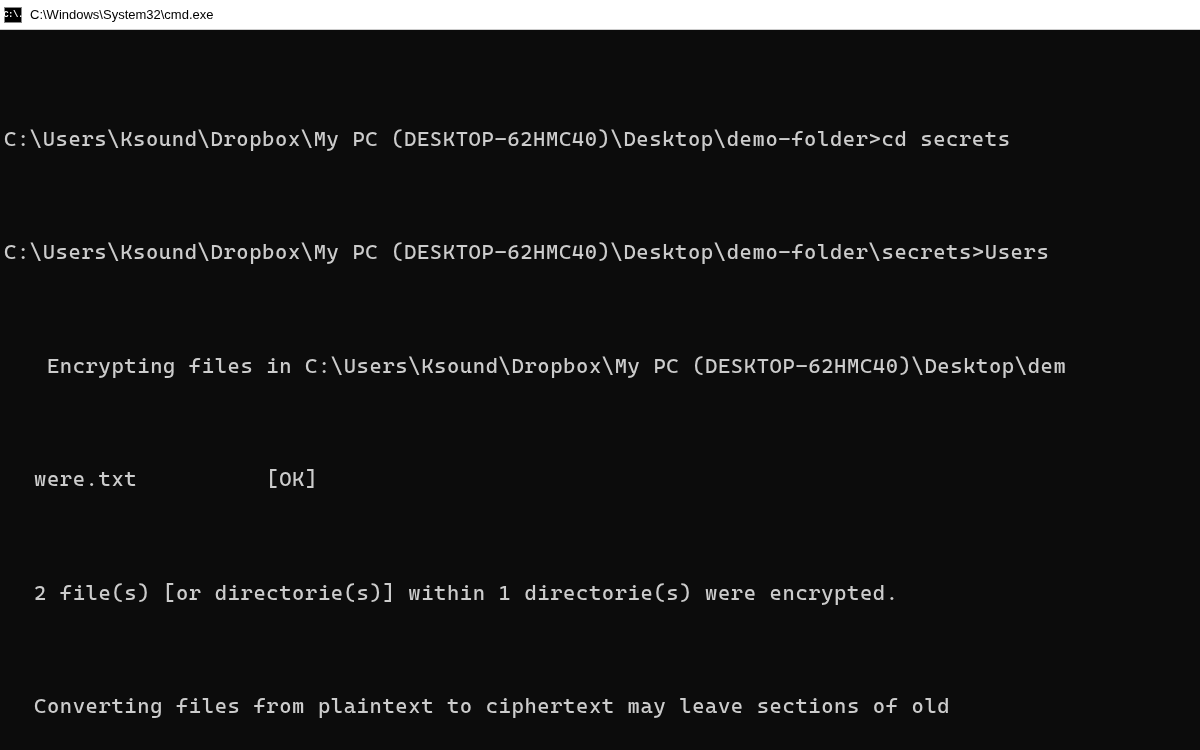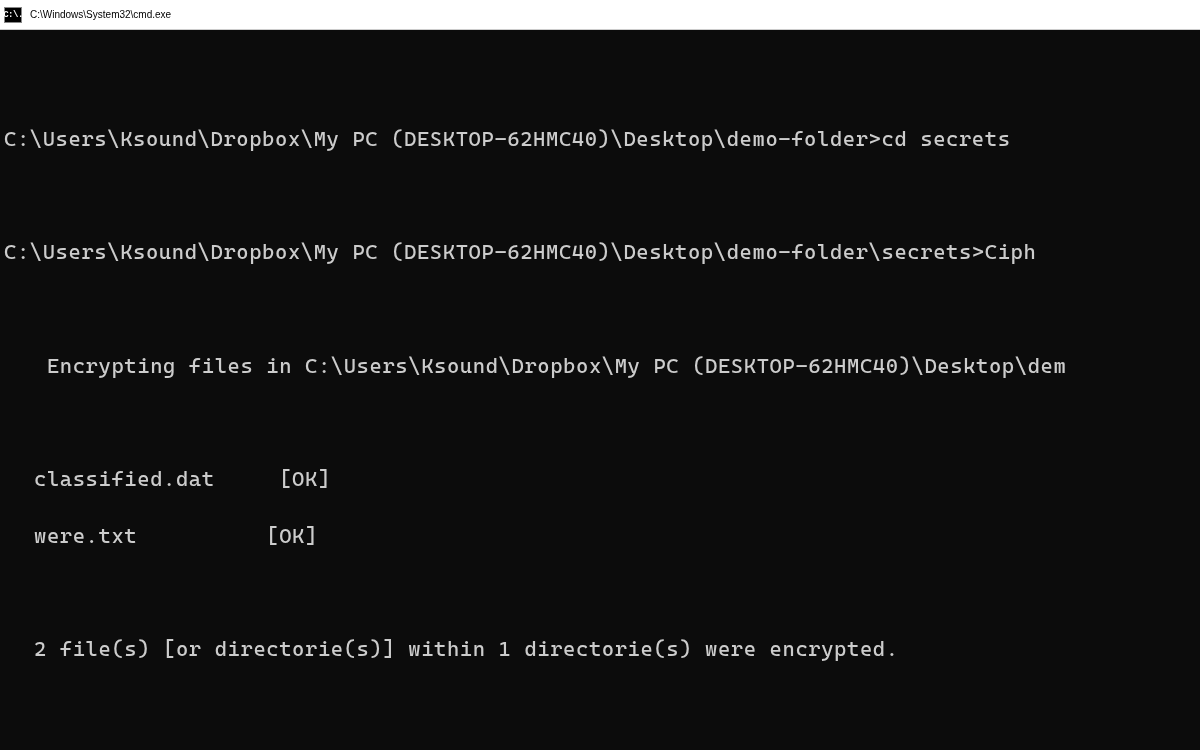--- a/index.html
+++ b/index.html
@@ -31,21 +31,21 @@
       font-size: 9px;
       font-weight: bold;
       display: flex;
       align-items: center;
       justify-content: center;
       border: 1px solid #888;
       letter-spacing: -0.5px;
     }
     .titlebar-text {
       font-family: 'Segoe UI', Tahoma, sans-serif;
-      font-size: 10px;
+      font-size: 13px;
       color: #000;
     }
     .terminal {
       width: 100%;
       height: calc(100% - 30px);
       background: #0c0c0c;
       color: #cccccc;
       padding: 10px 12px 10px 4px;
       font-family: Consolas, 'Cascadia Mono', 'Courier New', monospace;
       font-size: 21px;
@@ -71,25 +71,24 @@
 
 <div class="titlebar">
   <span class="titlebar-icon">C:\.</span>
   <span class="titlebar-text">C:\Windows\System32\cmd.exe</span>
 </div>
 
 <div class="terminal">
 <span class="blank"></span>
 <span class="prompt-row"><span>C:\Users\Ksound\Dropbox\My PC (DESKTOP-62HMC40)\Desktop\demo-folder&gt;</span><span>cd secrets</span></span>
 <span class="blank"></span>
-<span class="prompt-row"><span>C:\Users\Ksound\Dropbox\My PC (DESKTOP-62HMC40)\Desktop\demo-folder\secrets&gt;</span><span>Ciph</span></span>
+<span class="prompt-row"><span>C:\Users\Ksound\Dropbox\My PC (DESKTOP-62HMC40)\Desktop\demo-folder\secrets&gt;</span><span>Users</span></span>
 <span class="blank"></span>
 <span class="line"> Encrypting files in C:\Users\Ksound\Dropbox\My PC (DESKTOP-62HMC40)\Desktop\dem</span>
 <span class="blank"></span>
-<span class="line">classified.dat     [OK]</span>
 <span class="line">were.txt          [OK]</span>
 <span class="blank"></span>
 <span class="line">2 file(s) [or directorie(s)] within 1 directorie(s) were encrypted.</span>
 <span class="blank"></span>
 <span class="line">Converting files from plaintext to ciphertext may leave sections of old</span>
 
 
 
 
 </div>

